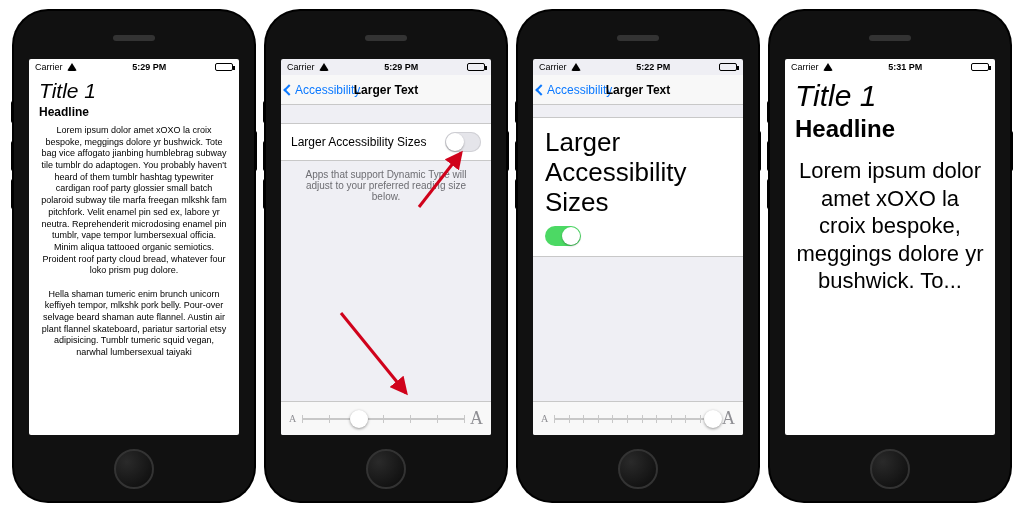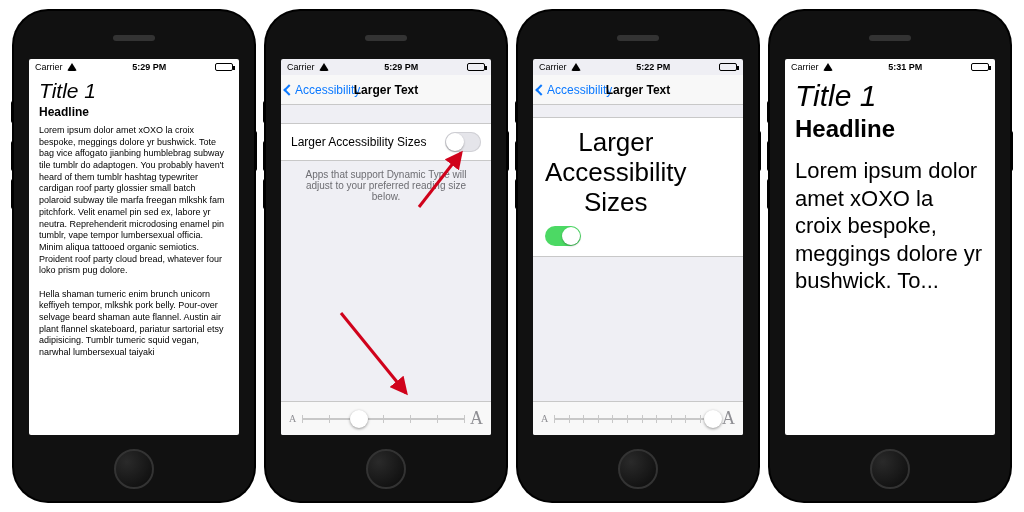--- a/index.html
+++ b/index.html
@@ -83,21 +83,21 @@
     border-left:5px solid transparent;
     border-right:5px solid transparent;
     border-bottom:8px solid #000;
     border-radius:2px;
   }
   
   .content { flex:1; overflow:hidden; }
   .pad { padding: 4px 10px 10px 10px; }
   .title1 { font-size: 21px; font-weight:300; margin-bottom:2px;font-style:italic;}
   .headline { font-size: 12px; font-weight:600; margin-bottom:6px;}
-  .body-text { font-size: 9px; line-height:1.3; white-space:pre-wrap;}
+  .body-text { font-size: 9px; line-height:1.3; white-space:pre-wrap;text-align:center;}
   
   .big .title1 { font-size: 30px; }
   .big .headline { font-size: 24px; font-weight:700; margin-bottom:14px;}
   .big .body-text { font-size: 22px; line-height:1.25; white-space:normal;}
   
   .screen.settings { background:#efeff4; }
   .navbar {
     height: 30px;
     background:#f8f8f8;
     border-bottom:1px solid #c8c8c8;
@@ -117,21 +117,20 @@
   .navbar .navtitle {
     position:absolute; left:50%; transform:translateX(-50%);
     font-weight:600;
   }
   .cell {
     background:#fff; border-top:1px solid #c8c8c8;border-bottom:1px solid #c8c8c8;
     margin-top:18px;
     display:flex;align-items:center;justify-content:space-between;
     padding:8px 10px;
     font-size:12px;
-    text-align:center;
   }
   .switch {
     width:36px;height:20px;border-radius:10px;background:#e5e5ea;position:relative;
     box-shadow: inset 0 0 0 1px #d0d0d5;
   }
   .switch .knob{
     width:18px;height:18px;background:#fff;border-radius:50%;
     position:absolute;top:1px;left:1px;
     box-shadow:0 1px 2px rgba(0,0,0,.3);
   }

